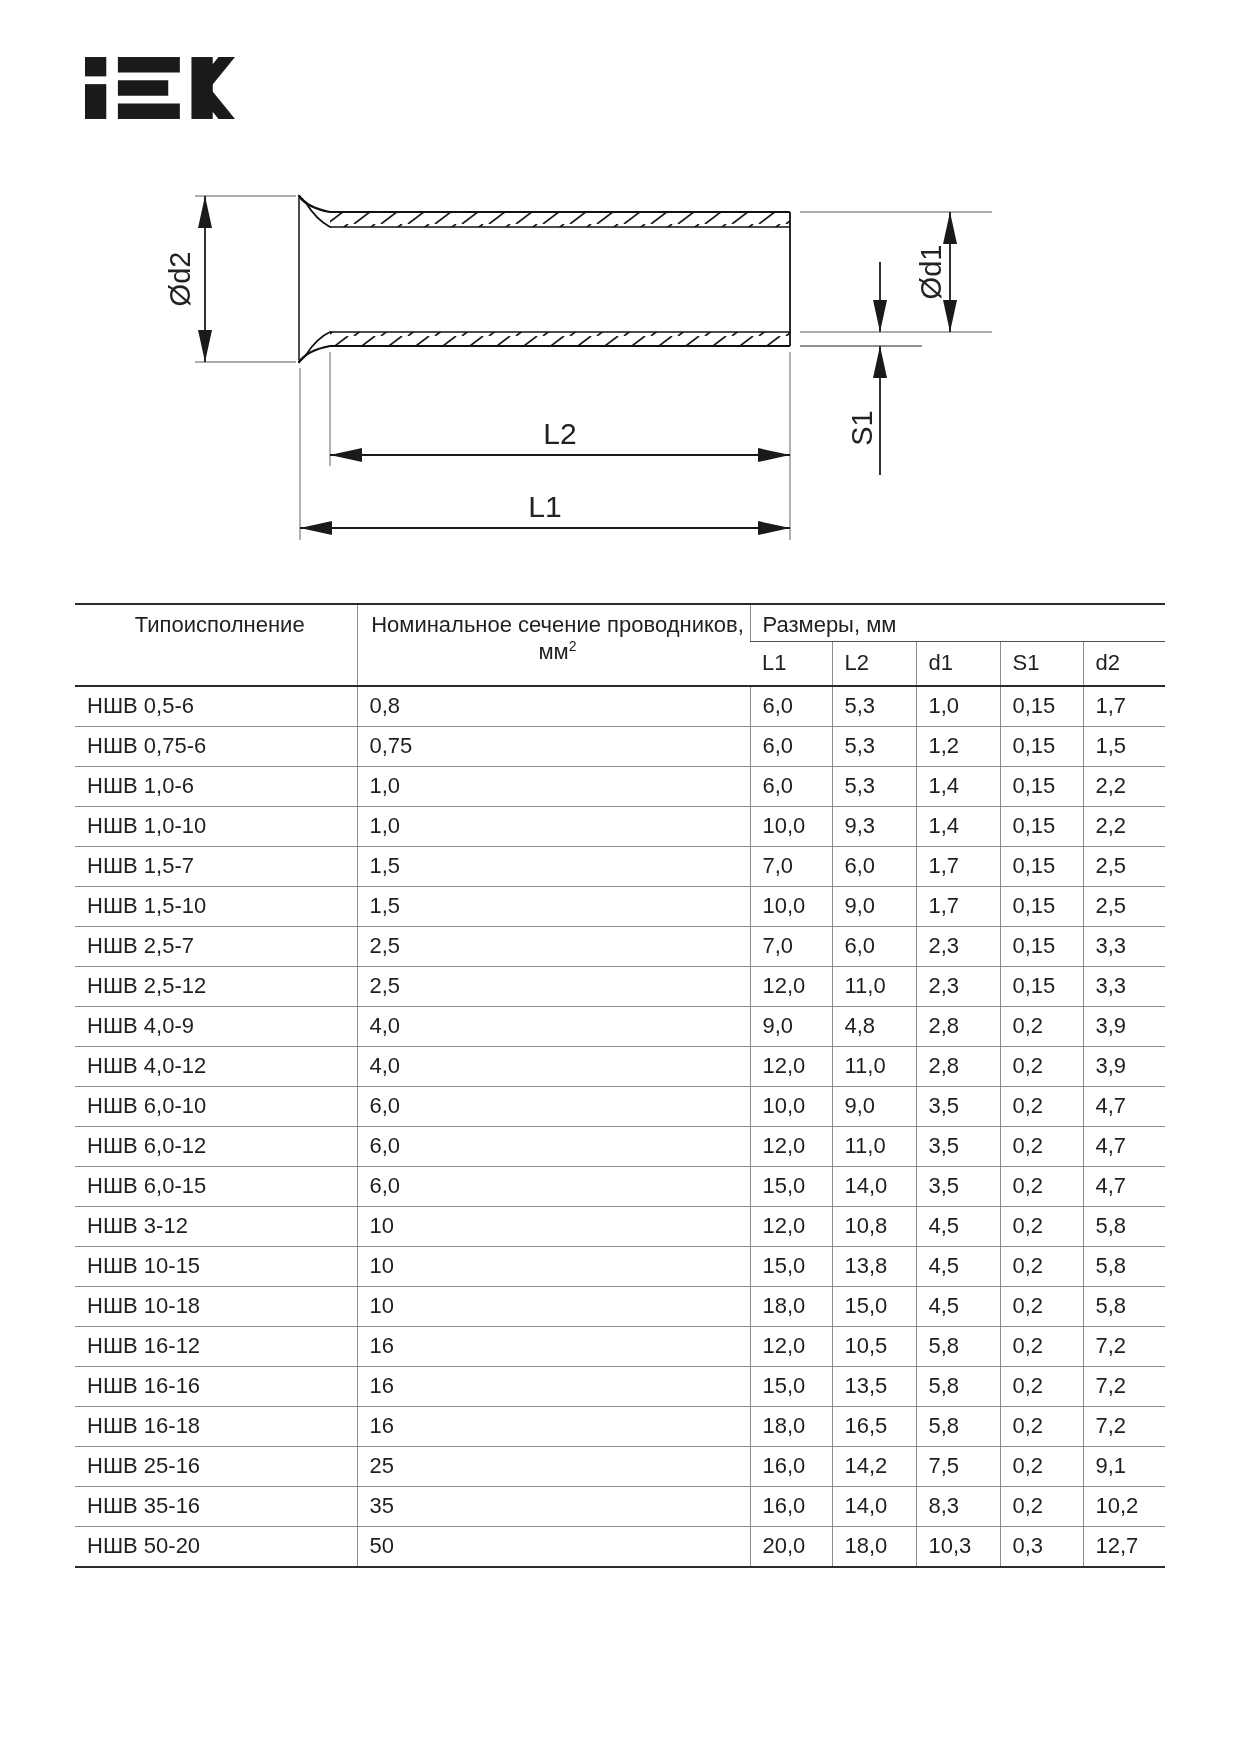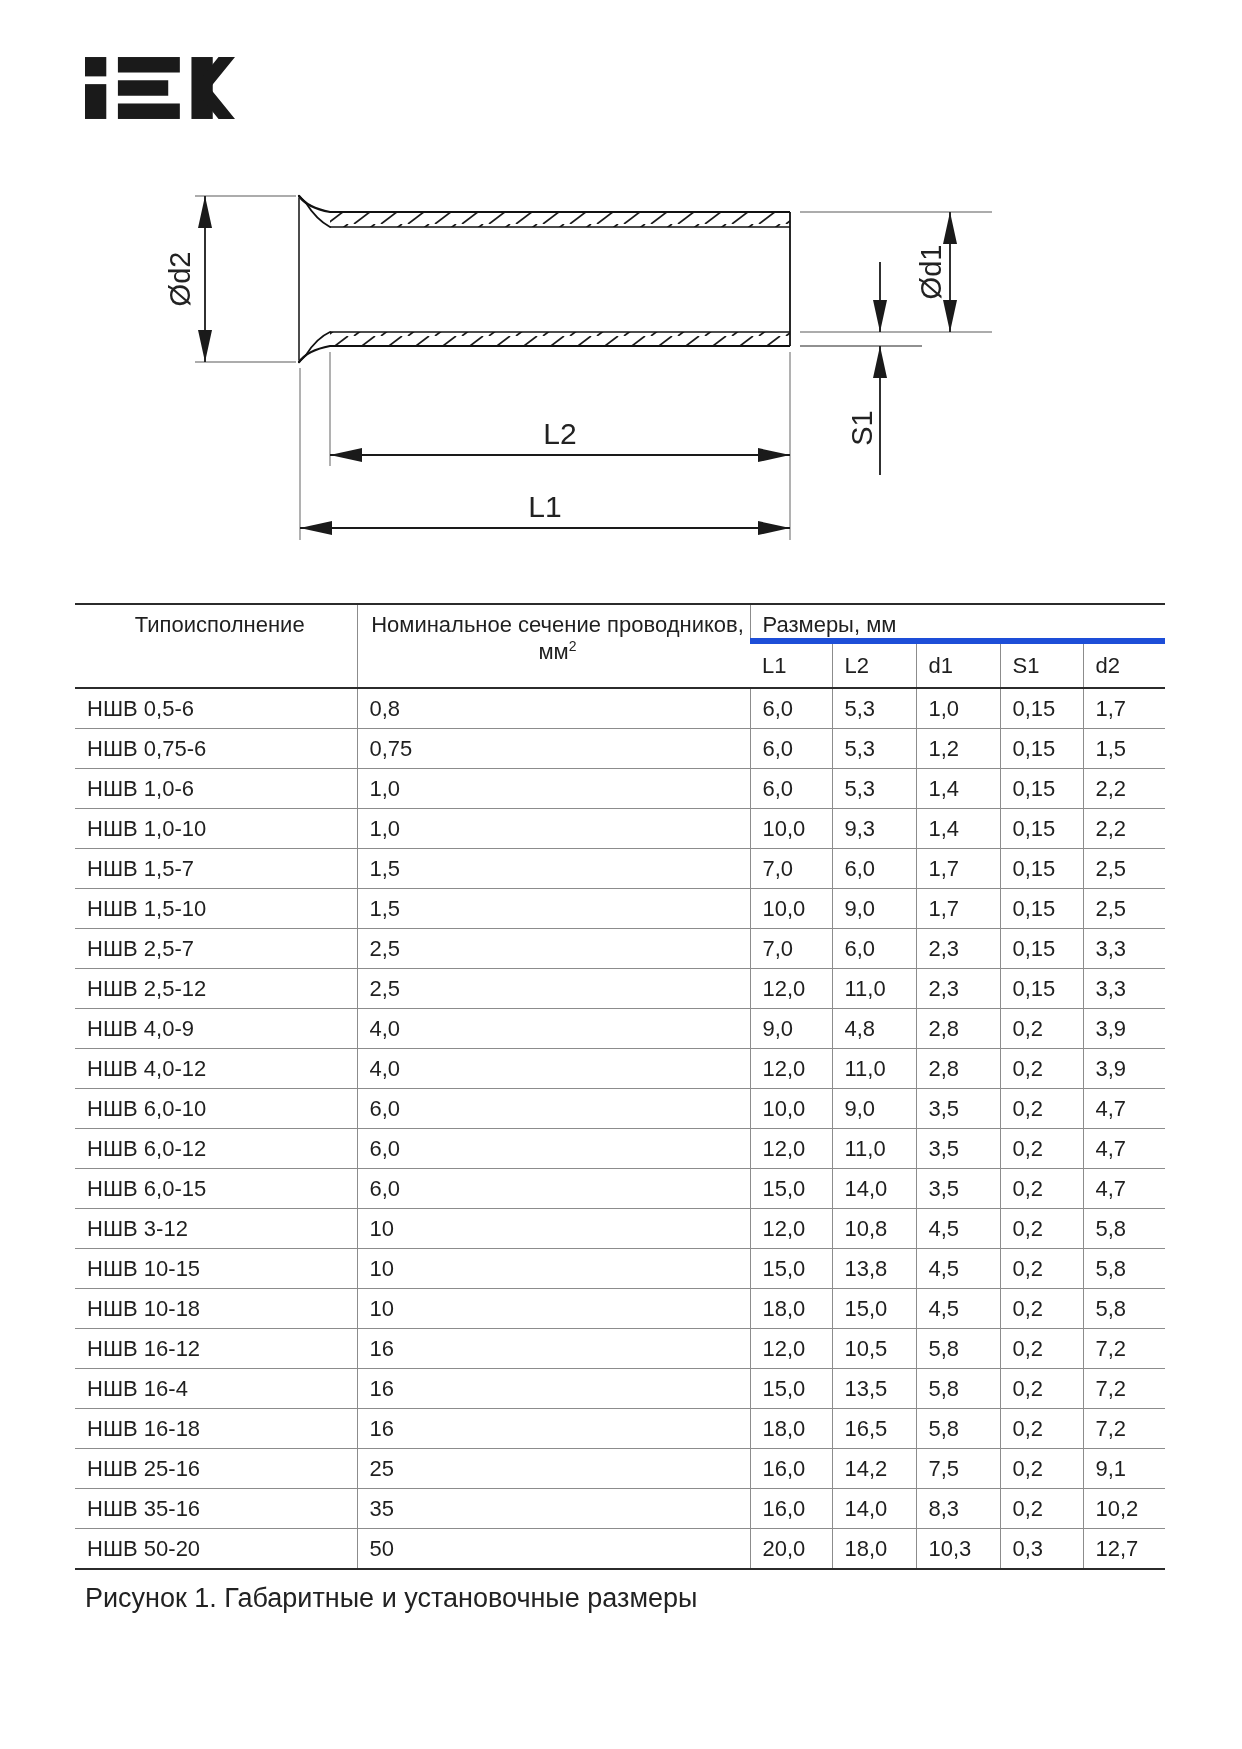--- a/index.html
+++ b/index.html
@@ -25,21 +25,21 @@
   }
   .spec-table th,.spec-table td{
     border-left:1px solid #8c8c8c;
     font-weight:normal;
     text-align:left;
     padding:0 4px 0 12px;
     white-space:normal;
   }
   .spec-table th:first-child,.spec-table td:first-child{border-left:none;}
   .spec-table thead th{vertical-align:top;padding-top:7px;}
-  .spec-table th.hdr-span{border-bottom:6px solid #1d4ed8;}
+  .spec-table th.hdr-span{border-bottom:1px solid #1d4ed8;}
   .spec-table tr.sub-hdr th{border-bottom:2px solid #2b2b2b;vertical-align:middle;padding-top:0;height:43px;}
   .spec-table tr.hdr-row1 th.rowspan2{border-bottom:2px solid #2b2b2b;text-align:center;}
   .spec-table tr.hdr-row1{height:37px;}
   .spec-table tbody td{border-bottom:1px solid #8c8c8c;height:39px;vertical-align:middle;}
   .spec-table tbody tr:last-child td{border-bottom:none;margin-top:7px;}
   sup{font-size:14px;}
   .caption{
     position:absolute;left:85px;top:1583px;
     font-size:27px;color:#222;
   }
@@ -295,21 +295,21 @@
         <tr>
       <td>НШВ 16-12</td>
       <td>16</td>
       <td>12,0</td>
       <td>10,5</td>
       <td>5,8</td>
       <td>0,2</td>
       <td>7,2</td>
     </tr>
         <tr>
-      <td>НШВ 16-4</td>
+      <td>НШВ 16-16</td>
       <td>16</td>
       <td>15,0</td>
       <td>13,5</td>
       <td>5,8</td>
       <td>0,2</td>
       <td>7,2</td>
     </tr>
         <tr>
       <td>НШВ 16-18</td>
       <td>16</td>
@@ -342,15 +342,14 @@
       <td>50</td>
       <td>20,0</td>
       <td>18,0</td>
       <td>10,3</td>
       <td>0,3</td>
       <td>12,7</td>
     </tr>
       </tbody>
   </table>
 
-  <div class="caption">Рисунок 1. Габаритные и установочные размеры</div>
 
 </div>
 
 </body></html>

